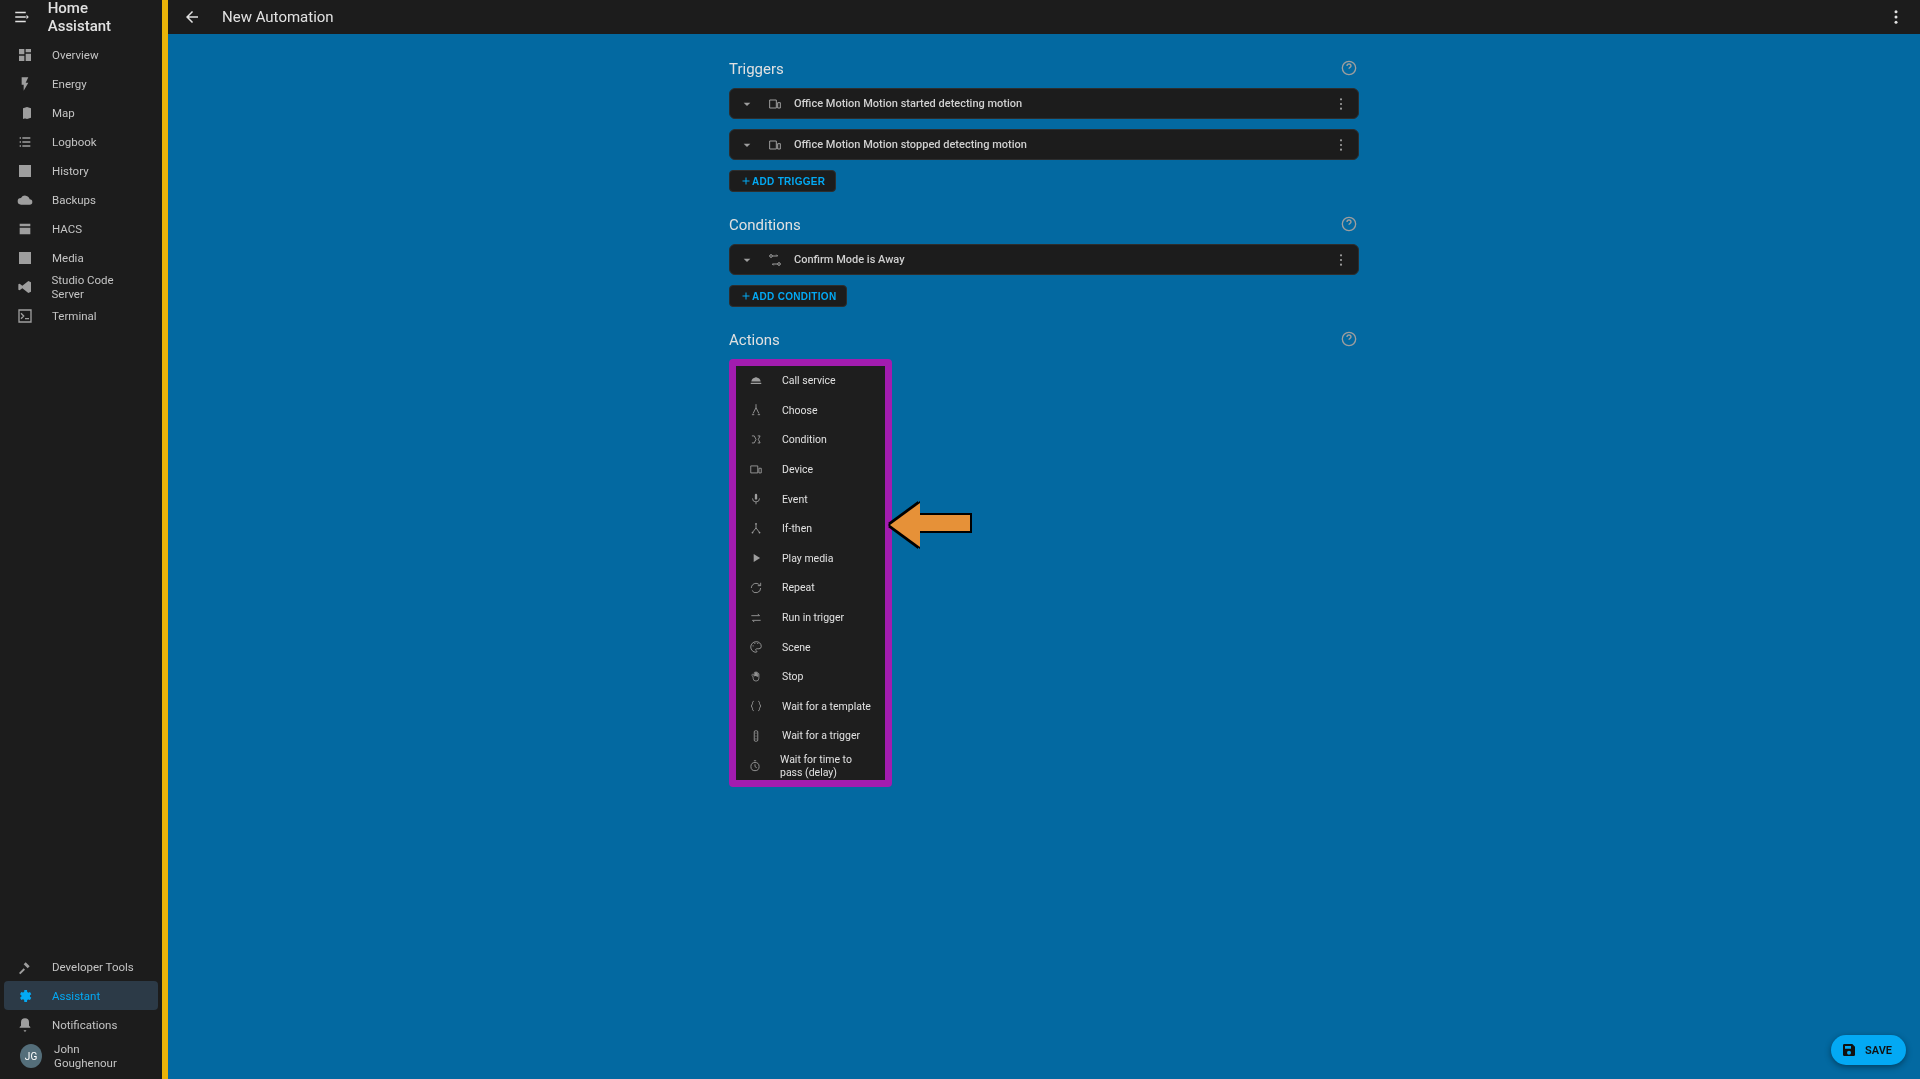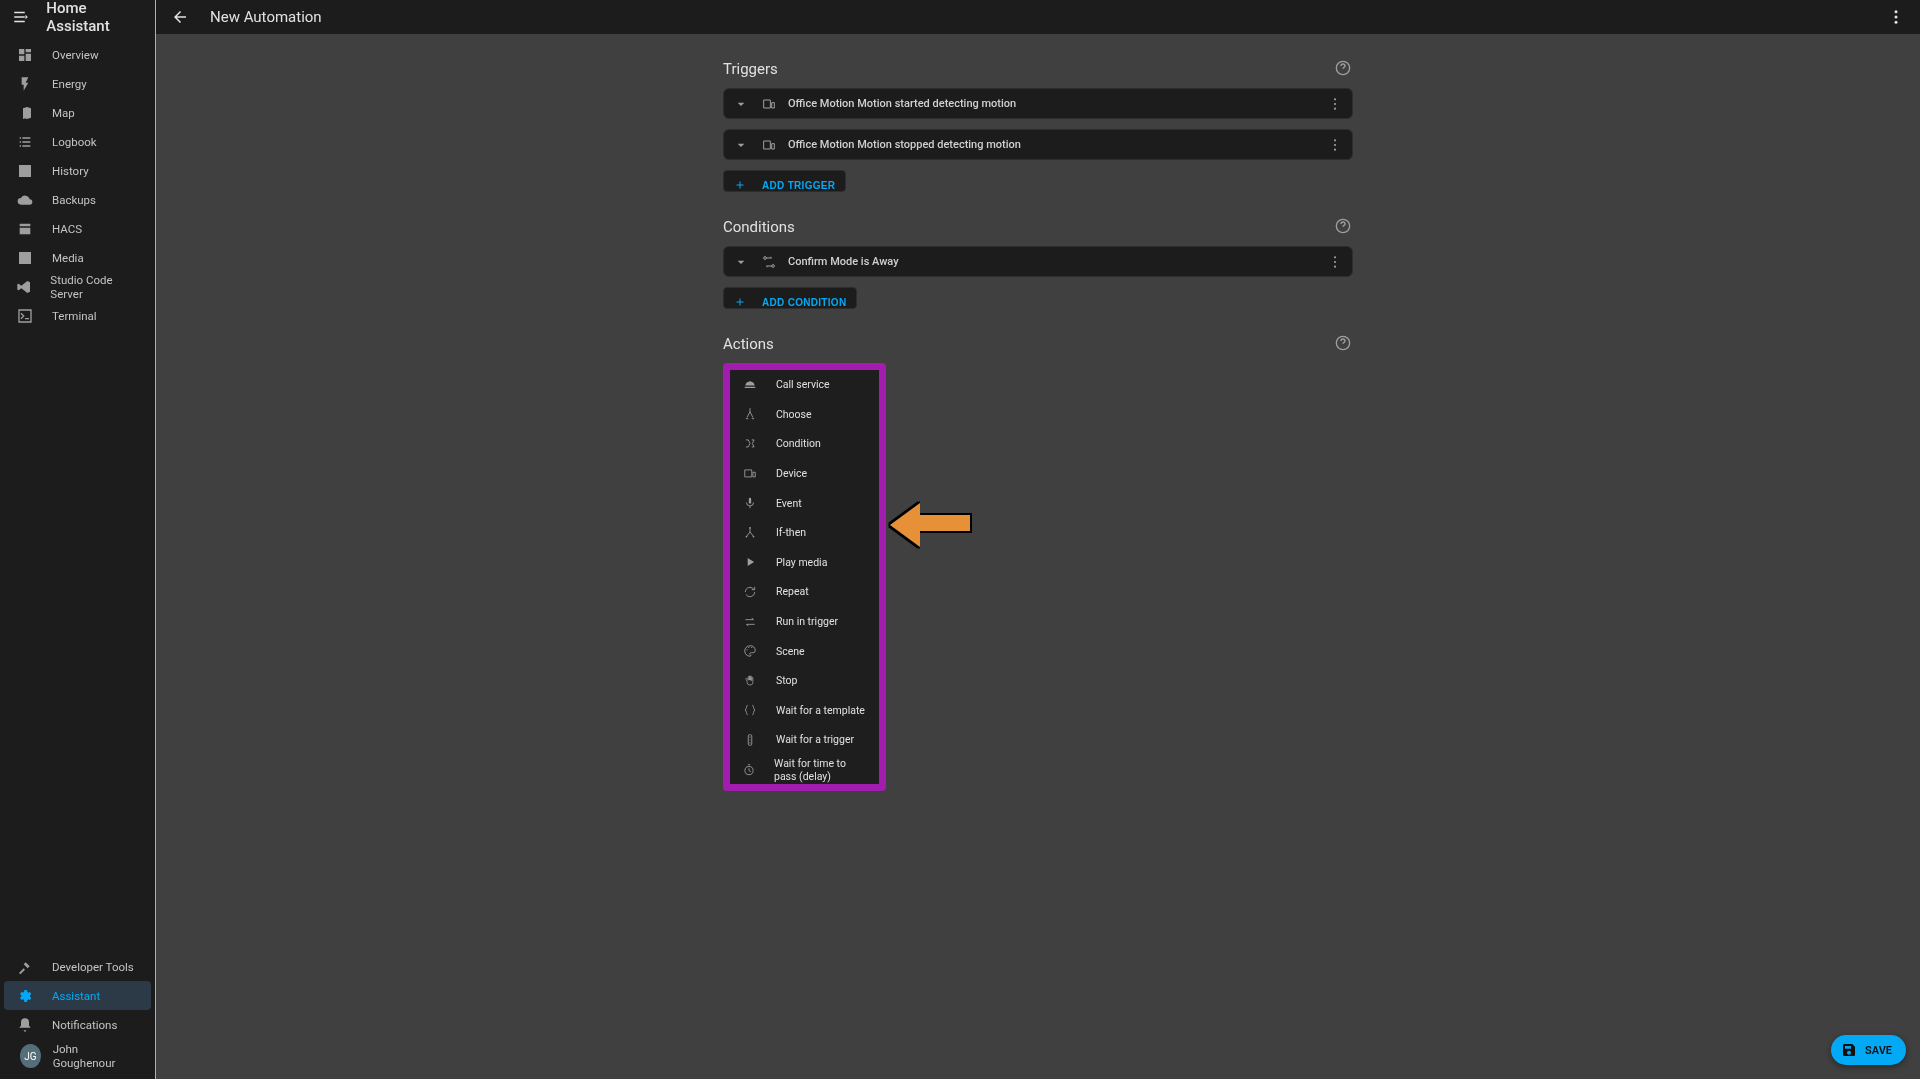--- a/index.html
+++ b/index.html
@@ -8,25 +8,25 @@
     font-family: Roboto, -apple-system, BlinkMacSystemFont, "Segoe UI", Arial, sans-serif;
     background: #111111;
     color: #e1e1e1;
     overflow: hidden;
     font-size: 14px;
   }
   .app { display: flex; height: 100vh; width: 100vw; }
 
   
   .sidebar {
-    width: 156px;
+    width: 168px;
     background: #1c1c1c;
     display: flex;
     flex-direction: column;
-    border-right: 1px solid #eab308;
+    border-right: 6px solid #eab308;
   }
   .sidebar-header {
     height: 34px;
     display: flex;
     align-items: center;
     padding: 0 8px;
     gap: 12px;
   }
   .hamburger { width: 24px; height: 24px; display:flex; align-items:center; justify-content:center; color:#e1e1e1; }
   .brand { font-size: 15px; font-weight: 500; color: #e1e1e1; }
@@ -59,21 +59,21 @@
     gap: 16px; background:#1c1c1c;
   }
   .topbar .title { font-size: 15px; font-weight: 400; color:#e1e1e1; }
   .topbar .spacer { flex:1; }
   .icon-btn { width:28px; height:28px; display:flex; align-items:center; justify-content:center; color:#e1e1e1; cursor:pointer; }
   .icon-btn svg { width:18px; height:18px; fill:#e1e1e1; }
 
   .content {
     flex:1; overflow:auto; padding: 20px 0 80px;
     display:flex; justify-content:center;
-    background:#404040;
+    background:#0369a1;
   }
   .center-col { width: 630px; }
 
   .section-header { display:flex; align-items:center; margin-top:6px; margin-bottom:10px;}
   .section-header h2 { font-size:15px; font-weight:400; color:#e1e1e1; flex:1;}
   .help-icon { width:18px; height:18px; }
   .help-icon svg { width:16px; height:16px; fill:#9e9e9e; }
 
   .card-row {
     background:#1c1c1c;
@@ -85,21 +85,21 @@
     margin-bottom:10px;
     gap:10px;
   }
   .card-row .expand { width:18px; height:18px; display:flex; align-items:center; justify-content:center;}
   .card-row .expand svg, .card-row .type-icon svg, .card-row .more svg { width:16px; height:16px; fill:#9e9e9e;}
   .card-row .type-icon { width:18px; height:18px; display:flex; align-items:center; justify-content:center;}
   .card-row .label { flex:1; font-size:11px; color:#d0d0d0; font-weight:500;}
   .card-row .more { width:18px; height:18px; display:flex; align-items:center; justify-content:center; cursor:pointer;}
 
   .add-btn {
-    display:inline-flex; align-items:flex-end; gap:16px;
+    display:inline-flex; align-items:center; gap:0;
     border:1px solid #2d2d2d; background:#1c1c1c;
     border-radius:4px;
     height:22px; padding:0 10px;
     color:#03a9f4; font-size:10px; font-weight:600; letter-spacing:0.3px;
     cursor:pointer;
   }
   .add-btn svg { width:12px; height:12px; fill:#03a9f4; }
 
   .section-gap { height: 18px; }
 

